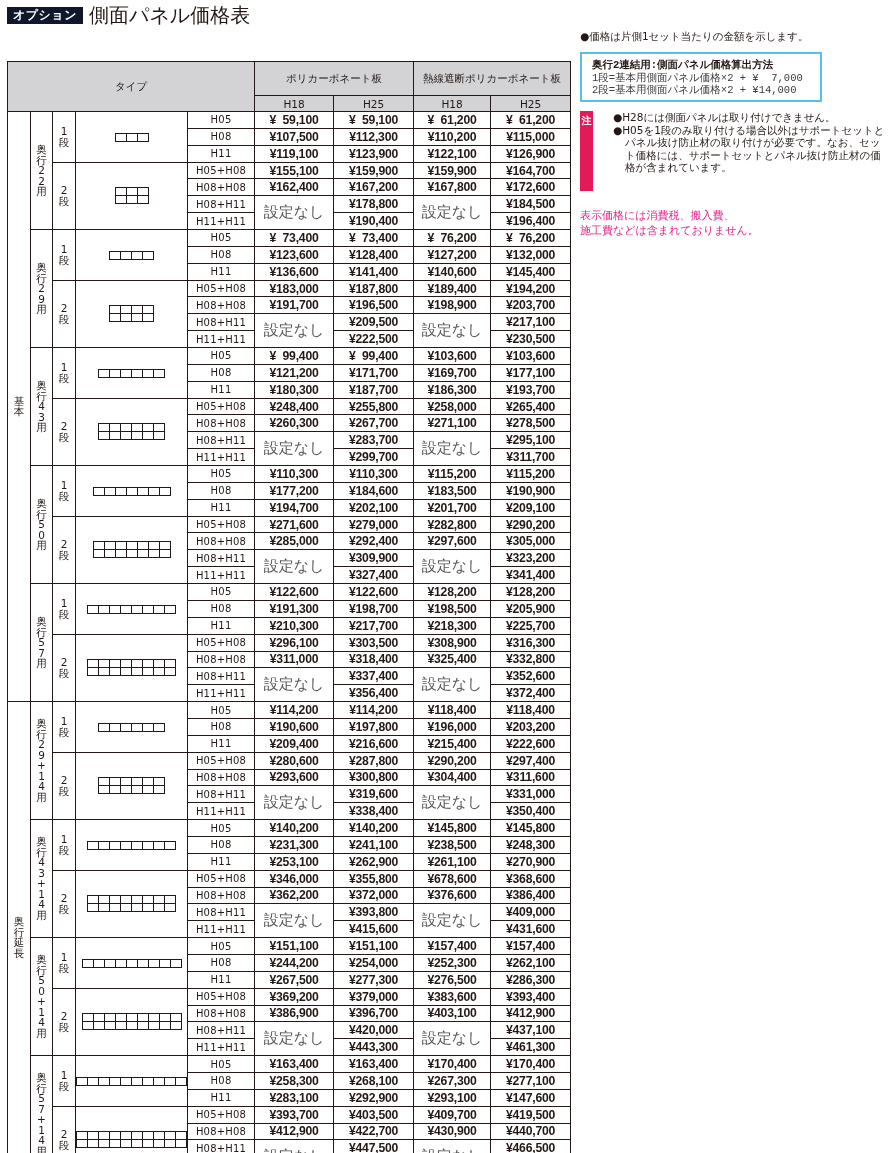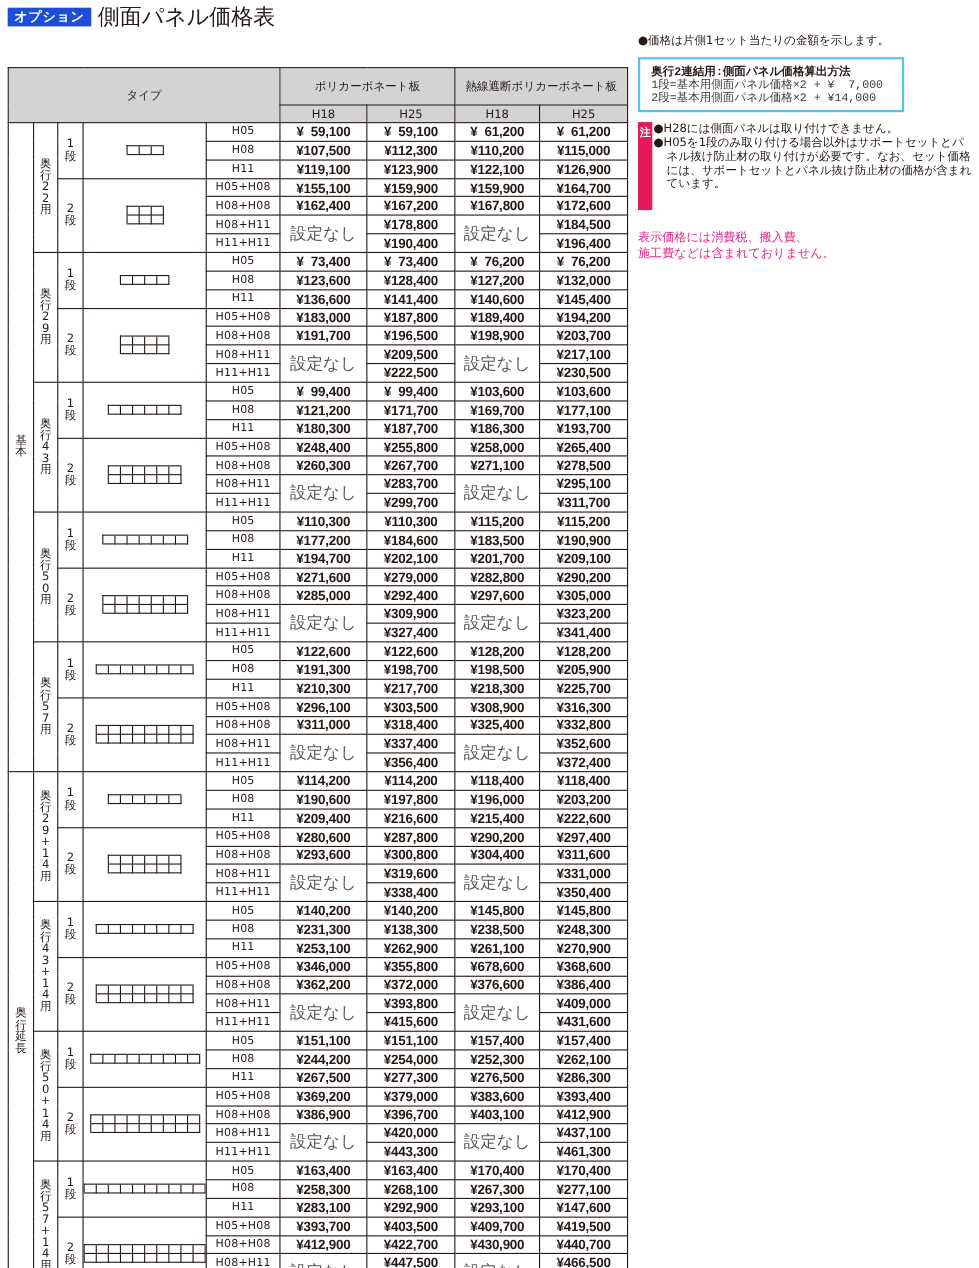--- a/index.html
+++ b/index.html
@@ -1,18 +1,18 @@
 <!DOCTYPE html>
 <html><head>
 <meta charset="utf-8">
 <style>
   html,body{margin:0;padding:0;background:#fff;}
   body{width:890px;height:1153px;position:relative;overflow:hidden;font-family:"DejaVu Sans","Liberation Sans",sans-serif;color:#231815;}
   .title-bar{position:absolute;left:7px;top:6px;height:18px;display:flex;align-items:center;}
-  .badge{background:#1d4ed8;color:#fff;font-weight:bold;font-size:12px;padding:0 6px;height:17px;line-height:17px;letter-spacing:0.5px;}
+  .badge{background:#0f172a;color:#fff;font-weight:bold;font-size:12px;padding:0 6px;height:17px;line-height:17px;letter-spacing:0.5px;}
   .title{font-size:20px;margin-left:6px;color:#231815;}
   table.price{position:absolute;left:7px;top:16px;border-collapse:collapse;table-layout:fixed;width:563px;margin-top:45px;}
   table.price td, table.price th{border:1px solid #231815;padding:0;text-align:center;vertical-align:middle;overflow:hidden;}
   table.price th{background:#d3d3d5;font-weight:normal;font-size:10.5px;color:#231815;}
   th.h1{height:33px;}
   th.h2{height:15px;font-size:10.5px;}
   td{height:15.87px;font-size:10px;}
   td.size{font-size:10px;color:#231815;letter-spacing:0.2px;}
   td.price{font-weight:bold;font-size:12.2px;font-family:"Liberation Sans",sans-serif;letter-spacing:-0.2px;white-space:pre;}
   td.none{font-size:15px;color:#555;}
@@ -20,21 +20,21 @@
   .vtext{display:inline-block;width:12px;word-break:break-all;line-height:10.5px;font-size:10.5px;}
   .grid{display:inline-grid;gap:0;border-left:1.3px solid #231815;border-top:1.3px solid #231815;vertical-align:middle;}
   .grid span{display:block;width:11px;height:8px;border-right:1.3px solid #231815;border-bottom:1.3px solid #231815;box-sizing:border-box;}
   .side{position:absolute;left:580px;top:30px;width:306px;font-size:10.5px;color:#231815;}
   .side .lead{margin:0 0 8px 0;white-space:nowrap;}
   .calc{border:2.5px solid #5bc0e6;padding:4px 8px 4px 10px;width:220px;margin-bottom:9px;font-family:Liberation Mono, monospace;}
   .calc .ct{font-weight:bold;font-size:10.5px;}
   .calc .cl{font-size:10.5px;color:#3a3a3a;white-space:pre;line-height:12px;}
   .note{display:flex;margin-bottom:18px;}
   .note-mark{background:#e4195a;color:#fff;font-weight:bold;font-size:10px;width:13px;text-align:center;padding-top:3px;height:77px;flex:none;}
-  .note-list{margin-left:1px;font-size:10.5px;line-height:12.5px;}
+  .note-list{margin-left:20px;font-size:10.5px;line-height:12.5px;}
   .note-list .li{padding-left:12px;text-indent:-12px;}
   .tax{color:#e4268d;font-size:11px;line-height:14.5px;}
 </style>
 </head>
 <body>
 
 <div class="title-bar">
   <span class="badge">オプション</span>
   <span class="title">側面パネル価格表</span>
 </div>
@@ -508,21 +508,21 @@
           </div></td>
         <td class="size">H05</td>
         <td class="price">¥140,200</td>
         <td class="price">¥140,200</td>
         <td class="price">¥145,800</td>
         <td class="price">¥145,800</td>
       </tr>
       <tr>
         <td class="size">H08</td>
         <td class="price">¥231,300</td>
-        <td class="price">¥138,300</td>
+        <td class="price">¥241,100</td>
         <td class="price">¥238,500</td>
         <td class="price">¥248,300</td>
       </tr>
       <tr>
         <td class="size">H11</td>
         <td class="price">¥253,100</td>
         <td class="price">¥262,900</td>
         <td class="price">¥261,100</td>
         <td class="price">¥270,900</td>
       </tr>

